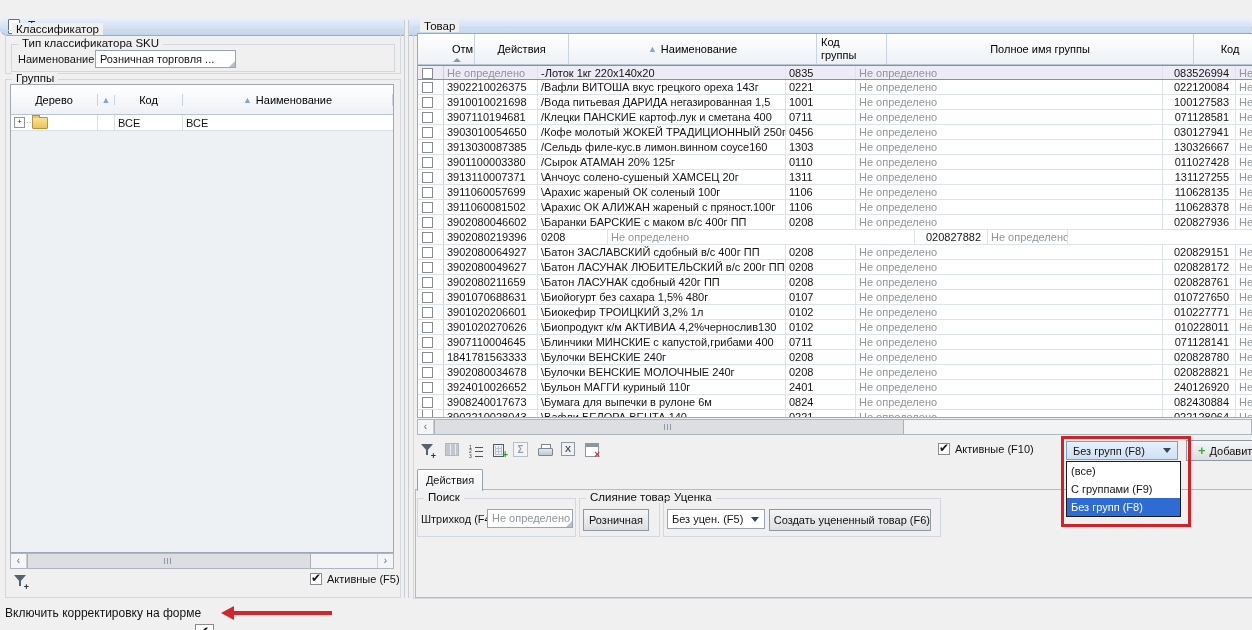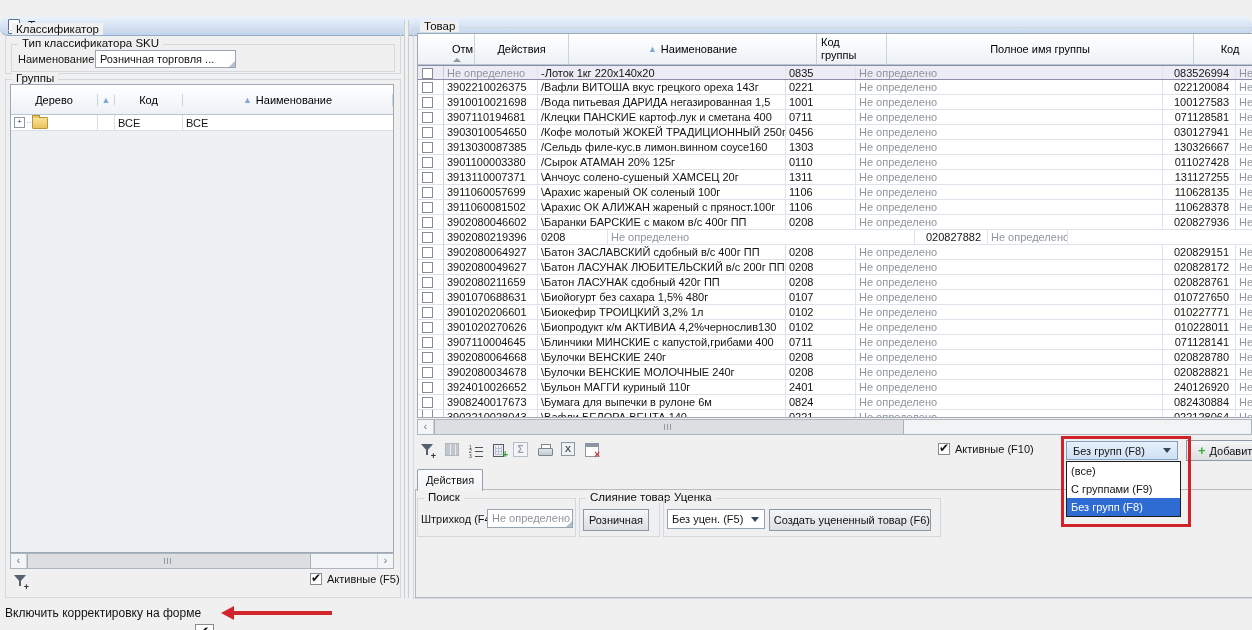--- a/index.html
+++ b/index.html
@@ -416,21 +416,21 @@
         <div class="pc c-name">\Блинчики МИНСКИЕ с капустой,грибами 400</div>
         <div class="pc c-group">0711</div>
         <div class="pc c-full muted">Не определено</div>
         <div class="pc c-code">071128141</div>
         <div class="pc c-unit muted">Не определено</div>
       </div>
       <div class="pr">
         <div class="pc c-mark">
           <span class="cb"></span>
         </div>
-        <div class="pc c-barcode">3902080064668</div>
+        <div class="pc c-barcode">1841781563333</div>
         <div class="pc c-name">\Булочки ВЕНСКИЕ 240г</div>
         <div class="pc c-group">0208</div>
         <div class="pc c-full muted">Не определено</div>
         <div class="pc c-code">020828780</div>
         <div class="pc c-unit muted">Не определено</div>
       </div>
       <div class="pr">
         <div class="pc c-mark">
           <span class="cb"></span>
         </div>

